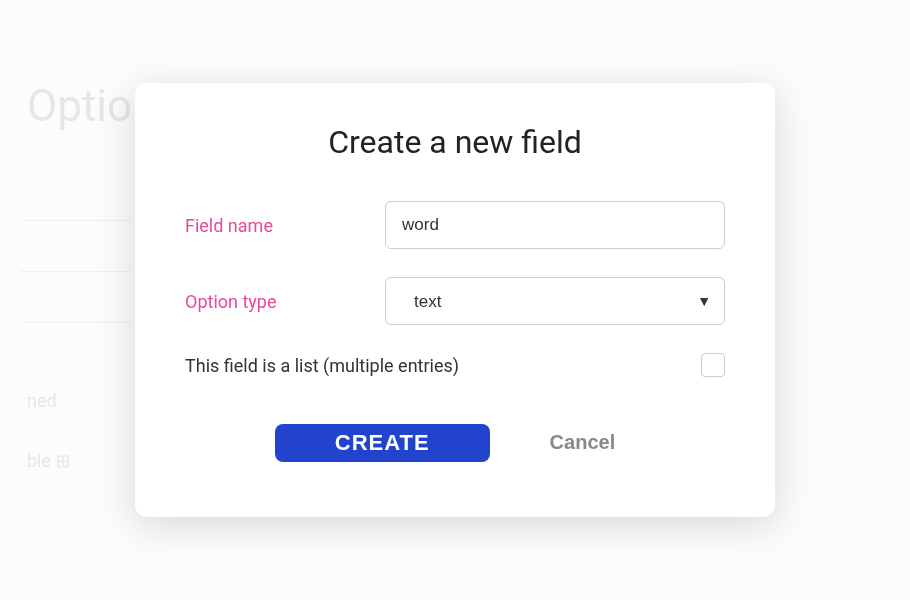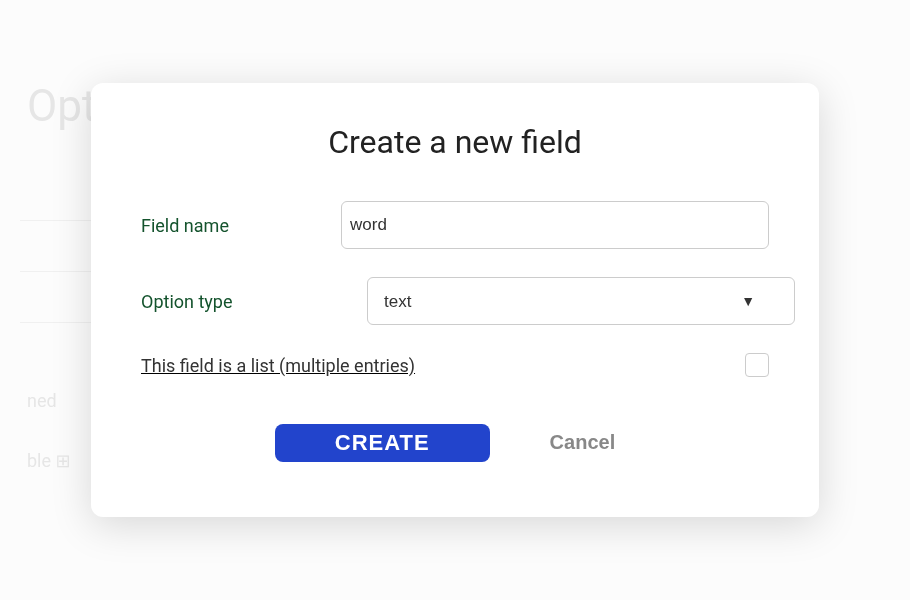--- a/index.html
+++ b/index.html
@@ -77,92 +77,90 @@
       height: 100%;
       background: rgba(255, 255, 255, 0.5);
     }
 
     .modal {
       position: relative;
       z-index: 10;
       background: #ffffff;
       border-radius: 12px;
       box-shadow: 0 8px 40px rgba(0, 0, 0, 0.15);
-      width: 728px;
+      width: 640px;
       padding: 40px 50px 45px 50px;
     }
 
     .modal-title {
       text-align: center;
       font-size: 32px;
       font-weight: 400;
       color: #222222;
       margin-bottom: 40px;
       line-height: 1.2;
     }
 
     .form-row {
       display: flex;
       align-items: center;
       margin-bottom: 28px;
     }
 
     .form-label {
       font-size: 18px;
-      color: #14532d;
+      color: #ec4899;
       width: 200px;
       flex-shrink: 0;
     }
 
     .form-input {
       flex: 1;
-      height: 48px;
-      border: 1.5px solid #cccccc;
-      border-radius: 6px;
-      padding: 0 8px;
-      font-size: 17px;
-      color: #333333;
-      outline: none;
-    }
-
-    .form-select-wrapper {
-      flex: 1;
-      position: relative;
-    }
-
-    .form-select {
-      width: 100%;
       height: 48px;
       border: 1.5px solid #cccccc;
       border-radius: 6px;
       padding: 0 16px;
       font-size: 17px;
       color: #333333;
+      outline: none;
+    }
+
+    .form-select-wrapper {
+      flex: 1;
+      position: relative;
+    }
+
+    .form-select {
+      width: 100%;
+      height: 48px;
+      border: 1.5px solid #cccccc;
+      border-radius: 6px;
+      padding: 0 28px;
+      font-size: 17px;
+      color: #333333;
       appearance: none;
       background: white;
       cursor: pointer;
       outline: none;
-      margin-left: 26px;
     }
 
     .select-arrow {
       position: absolute;
       right: 14px;
       top: 50%;
       transform: translateY(-50%);
       pointer-events: none;
       font-size: 14px;
       color: #333;
     }
 
     .checkbox-row {
       display: flex;
       align-items: center;
       margin-bottom: 36px;
-      text-decoration: underline;
     }
 
     .checkbox-label {
       font-size: 18px;
       color: #333333;
       flex: 1;
     }
 
     .checkbox-input {
       width: 24px;

